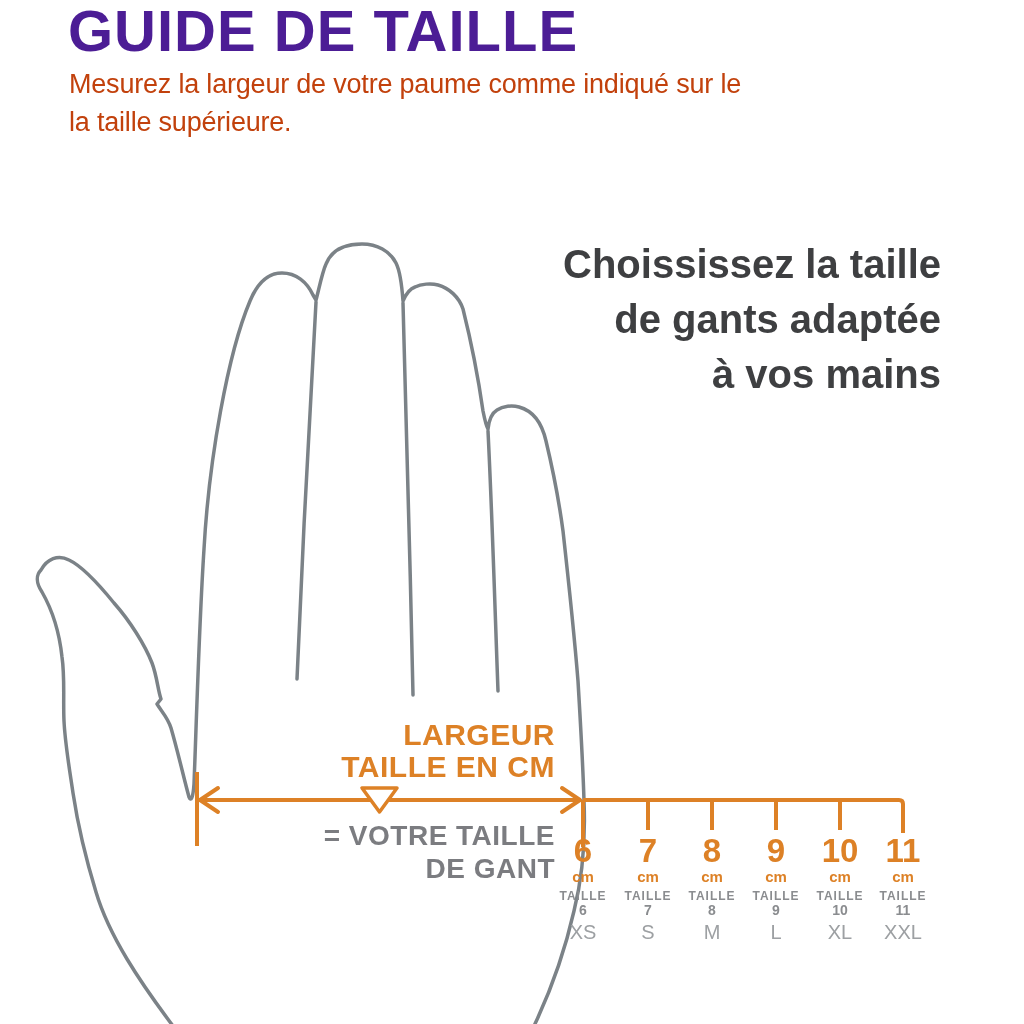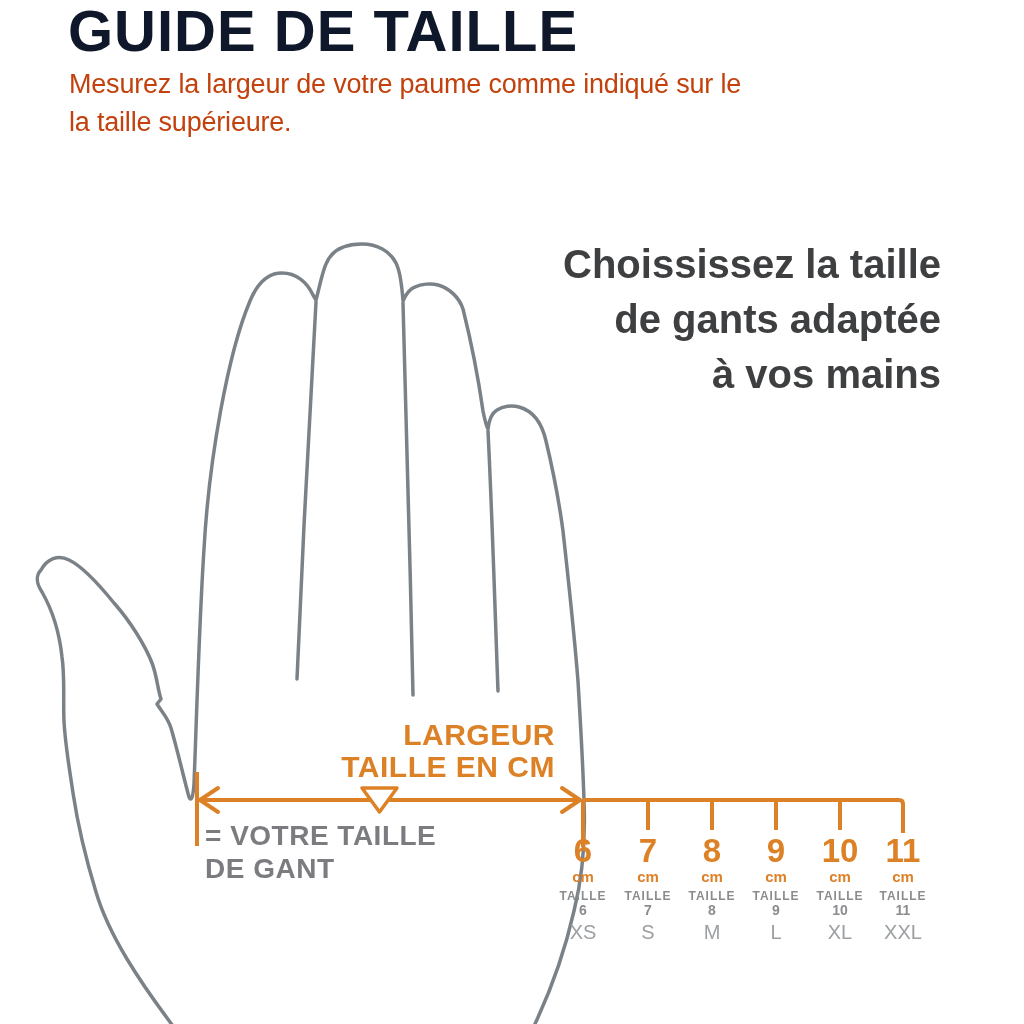--- a/index.html
+++ b/index.html
@@ -4,39 +4,39 @@
 <style>
   html,body{margin:0;padding:0}
   body{
     width:1024px;height:1024px;position:relative;overflow:hidden;
     background:#ffffff;
     font-family:"Liberation Sans", sans-serif;
   }
   .title{
     position:absolute;left:68px;top:0;margin:0;
     font-size:58px;font-weight:bold;letter-spacing:1px;line-height:62px;
-    color:#0f172a;white-space:nowrap;
+    color:#4c1d95;white-space:nowrap;
   }
   .intro{
     position:absolute;left:69px;top:66px;
     font-size:27px;line-height:37.5px;color:#c2410c;letter-spacing:-0.2px;
   }
   .intro .line{white-space:nowrap}
   .choose{
     position:absolute;right:83px;top:237px;text-align:right;
     font-size:40px;font-weight:bold;line-height:55px;color:#3E3F41;
   }
   .choose .line{white-space:nowrap}
   .diagram{position:absolute;left:0;top:0}
   .largeur{
     position:absolute;left:205px;top:719px;width:350px;text-align:right;
     font-size:30px;font-weight:bold;line-height:32px;letter-spacing:0.5px;color:#DD8126;
   }
   .votre{
-    position:absolute;left:205px;top:819px;width:350px;text-align:left;
+    position:absolute;left:205px;top:819px;width:350px;text-align:right;
     font-size:28px;font-weight:bold;line-height:33px;letter-spacing:0.5px;color:#7B7C80;
   }
   .col{position:absolute;top:837px;width:90px;text-align:center}
   .c0{left:538px}.c1{left:603px}.c2{left:667px}.c3{left:731px}.c4{left:795px}.c5{left:858px}
   .col .num{font-size:33px;font-weight:bold;color:#DD8126;line-height:28px}
   .col .cm{font-size:15px;font-weight:bold;color:#DD8126;line-height:16px;margin-top:4px}
   .col .tlabel{font-size:12px;font-weight:bold;color:#8A8C8F;letter-spacing:1px;line-height:13px;margin-top:5px}
   .col .tnum{font-size:14px;font-weight:bold;color:#8A8C8F;line-height:15px}
   .col .letter{font-size:20px;color:#9DA0A3;line-height:17px;margin-top:6px}
 </style>

